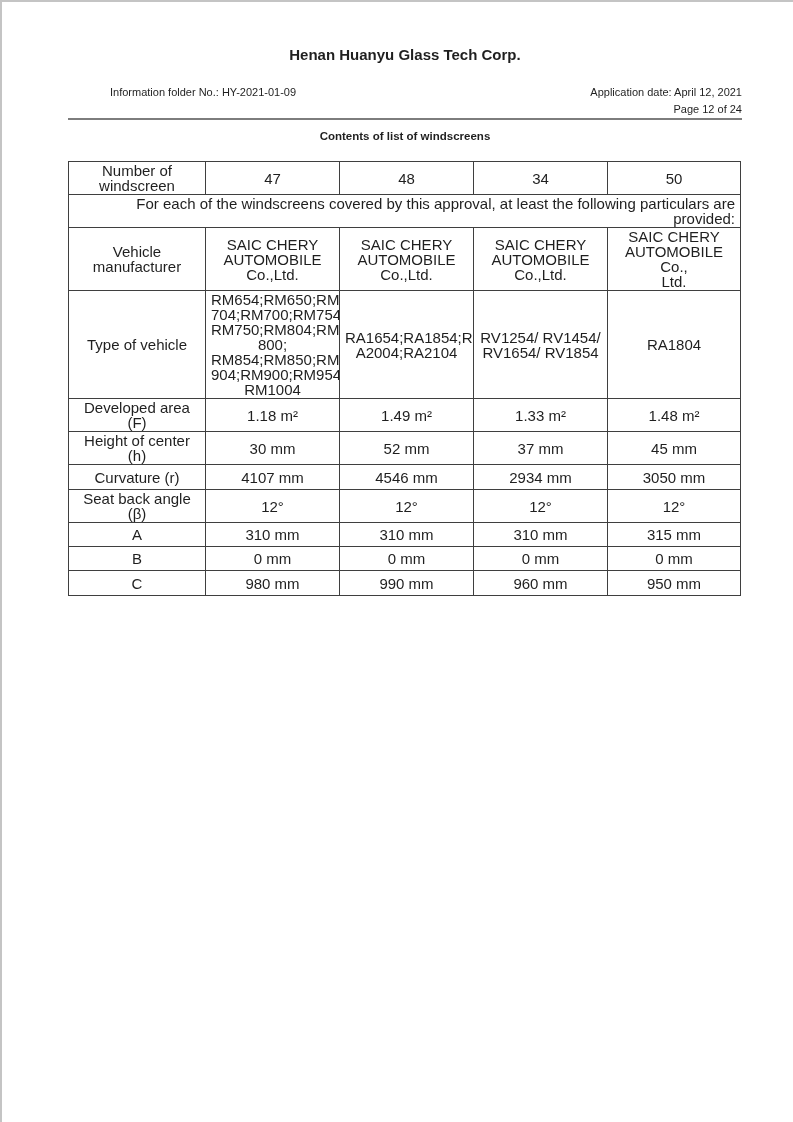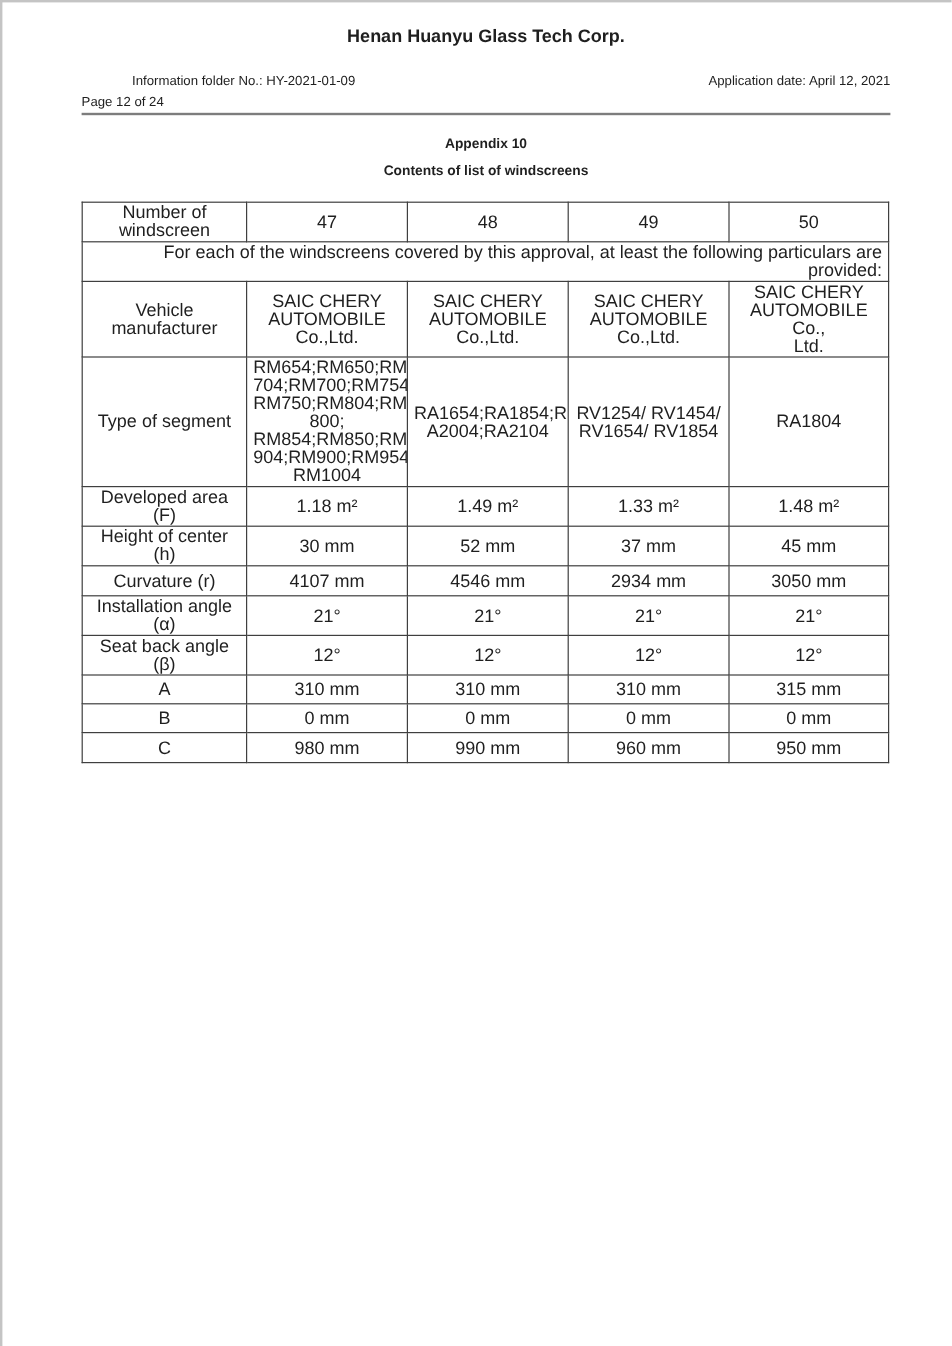--- a/index.html
+++ b/index.html
@@ -9,37 +9,38 @@
     height: 1122px;
     border-top: 2px solid #c4c4c4;
     border-left: 2px solid #c4c4c4;
     font-family: "Liberation Sans", sans-serif;
     color: #1f1f1f;
     overflow: hidden;
   }
   .page {
     width: 674px;
     margin-left: 66px;
-    padding-top: 20px;
+    padding-top: 44px;
   }
   .company-title {
     text-align: center;
     font-size: 15px;
     font-weight: bold;
     line-height: 18px;
   }
   .info-row {
     display: flex;
     justify-content: space-between;
     margin-top: 21px;
     font-size: 11px;
     line-height: 15px;
   }
   .info-left { padding-left: 42px; }
   .page-row {
+    text-align: right;
     font-size: 11px;
     line-height: 15px;
     margin-top: 2px;
   }
   .rule {
     border: none;
     border-top: 2px solid #7d7d7d;
     margin-top: 1px;
     width: 100%;
   }
@@ -101,39 +102,38 @@
   <div class="company-title">Henan Huanyu Glass Tech Corp.</div>
 
   <div class="info-row">
     <span class="info-left">Information folder No.: HY-2021-01-09</span>
     <span>Application date: April 12, 2021</span>
   </div>
   <div class="page-row">Page 12 of 24</div>
 
   <hr class="rule">
 
-  <div class="appendix-title">Appendix 10</div>
   <div class="subtitle">Contents of list of windscreens</div>
 
   <table class="ws">
     <colgroup>
       <col style="width:137px">
       <col style="width:134px">
       <col style="width:134px">
       <col style="width:134px">
       <col style="width:133px">
     </colgroup>
 
     <tbody>
         <tr class="r1">
       <td>Number of
 windscreen</td>
       <td>47</td>
       <td>48</td>
-      <td>49</td>
+      <td>34</td>
       <td>50</td>
     </tr>
 
     <tr class="r2">
       <td class="note-cell" colspan="5">For each of the windscreens covered by this approval, at least the following particulars are provided:</td>
     </tr>
 
     <tr class="r3">
       <td>Vehicle
 manufacturer</td>
@@ -145,21 +145,21 @@
 Co.,Ltd.</td>
       <td>SAIC CHERY
 AUTOMOBILE
 Co.,Ltd.</td>
       <td>SAIC CHERY
 AUTOMOBILE Co.,
 Ltd.</td>
     </tr>
 
     <tr class="r4">
-      <td>Type of segment</td>
+      <td>Type of vehicle</td>
       <td>RM654;RM650;RM
 704;RM700;RM754;
 RM750;RM804;RM
 800;
 RM854;RM850;RM
 904;RM900;RM954;
 RM1004</td>
       <td>RA1654;RA1854;R
 A2004;RA2104</td>
       <td>RV1254/ RV1454/
@@ -186,28 +186,20 @@
     </tr>
 
     <tr class="r8">
       <td>Curvature (r)</td>
       <td>4107 mm</td>
       <td>4546 mm</td>
       <td>2934 mm</td>
       <td>3050 mm</td>
     </tr>
 
-    <tr class="r9">
-      <td>Installation angle
-(α)</td>
-      <td>21°</td>
-      <td>21°</td>
-      <td>21°</td>
-      <td>21°</td>
-    </tr>
 
     <tr class="r10">
       <td>Seat back angle (β)</td>
       <td>12°</td>
       <td>12°</td>
       <td>12°</td>
       <td>12°</td>
     </tr>
 
 

